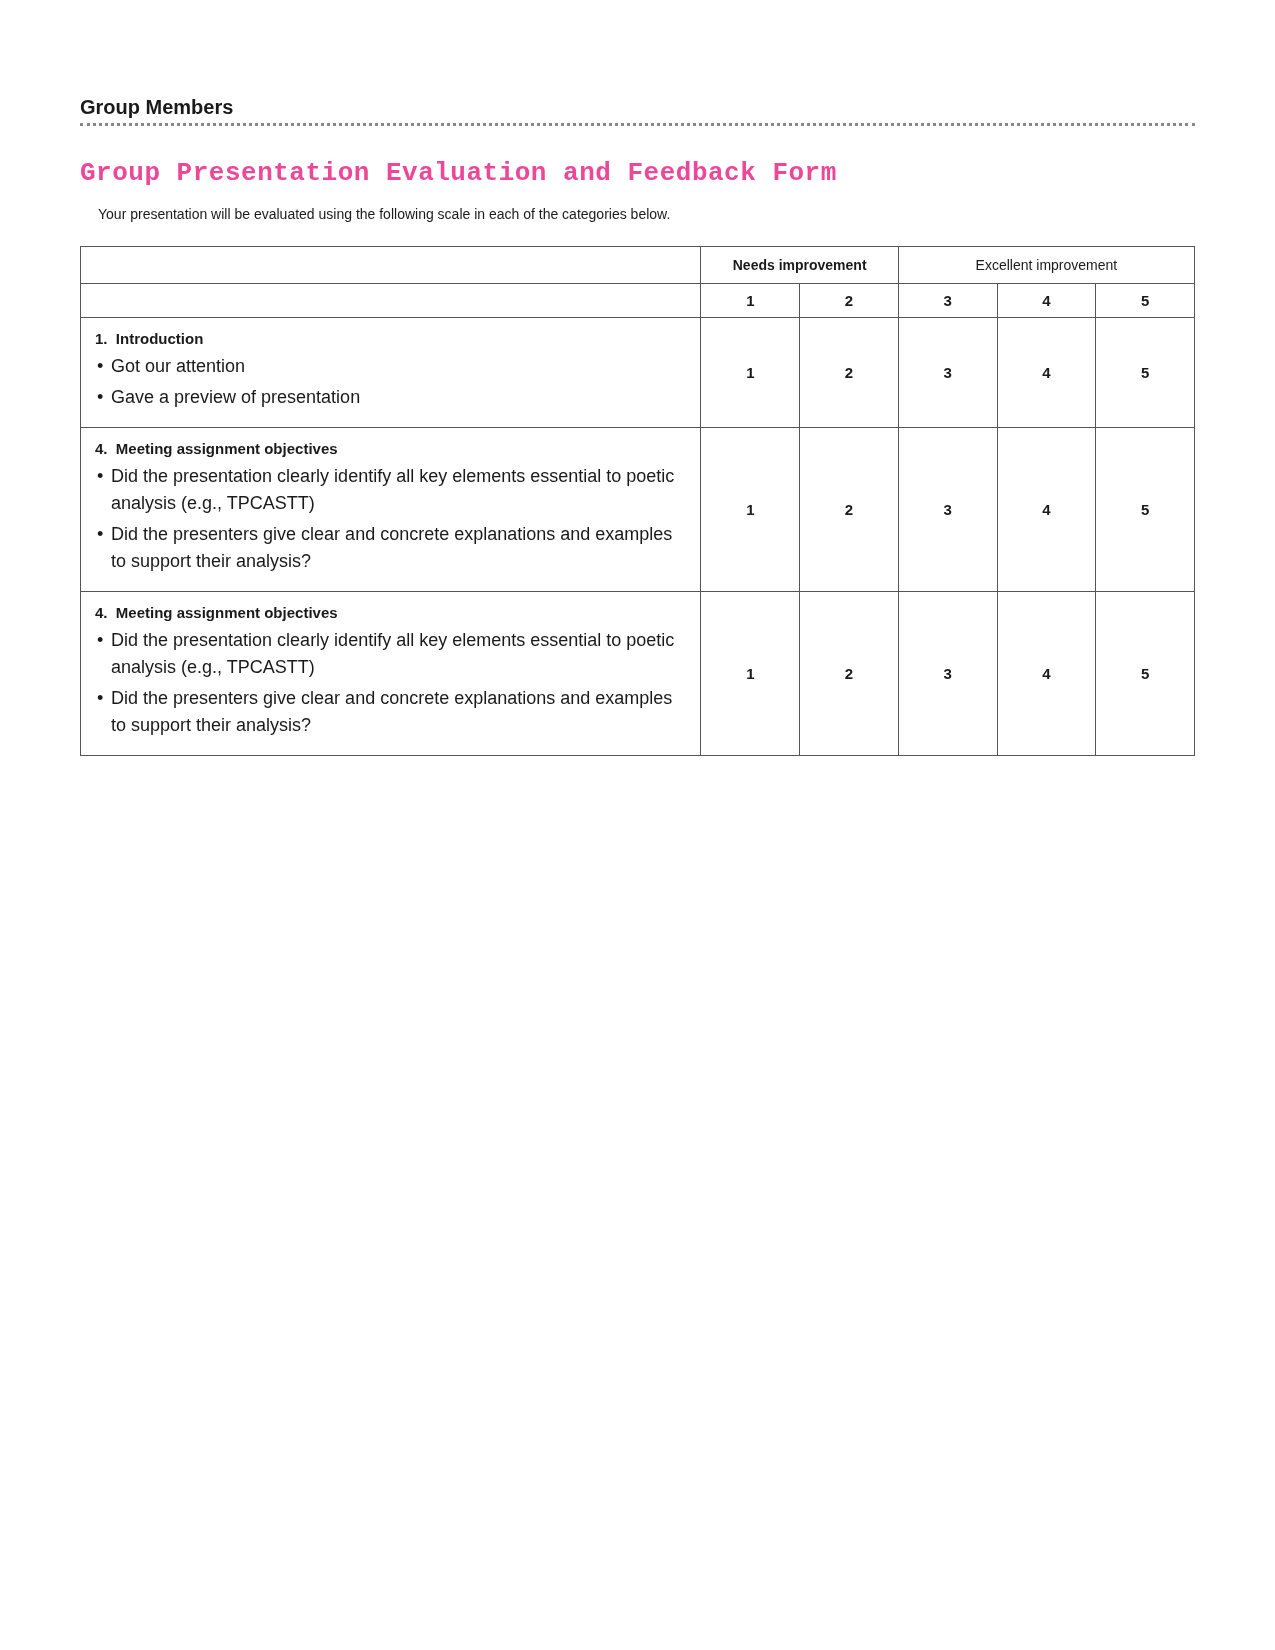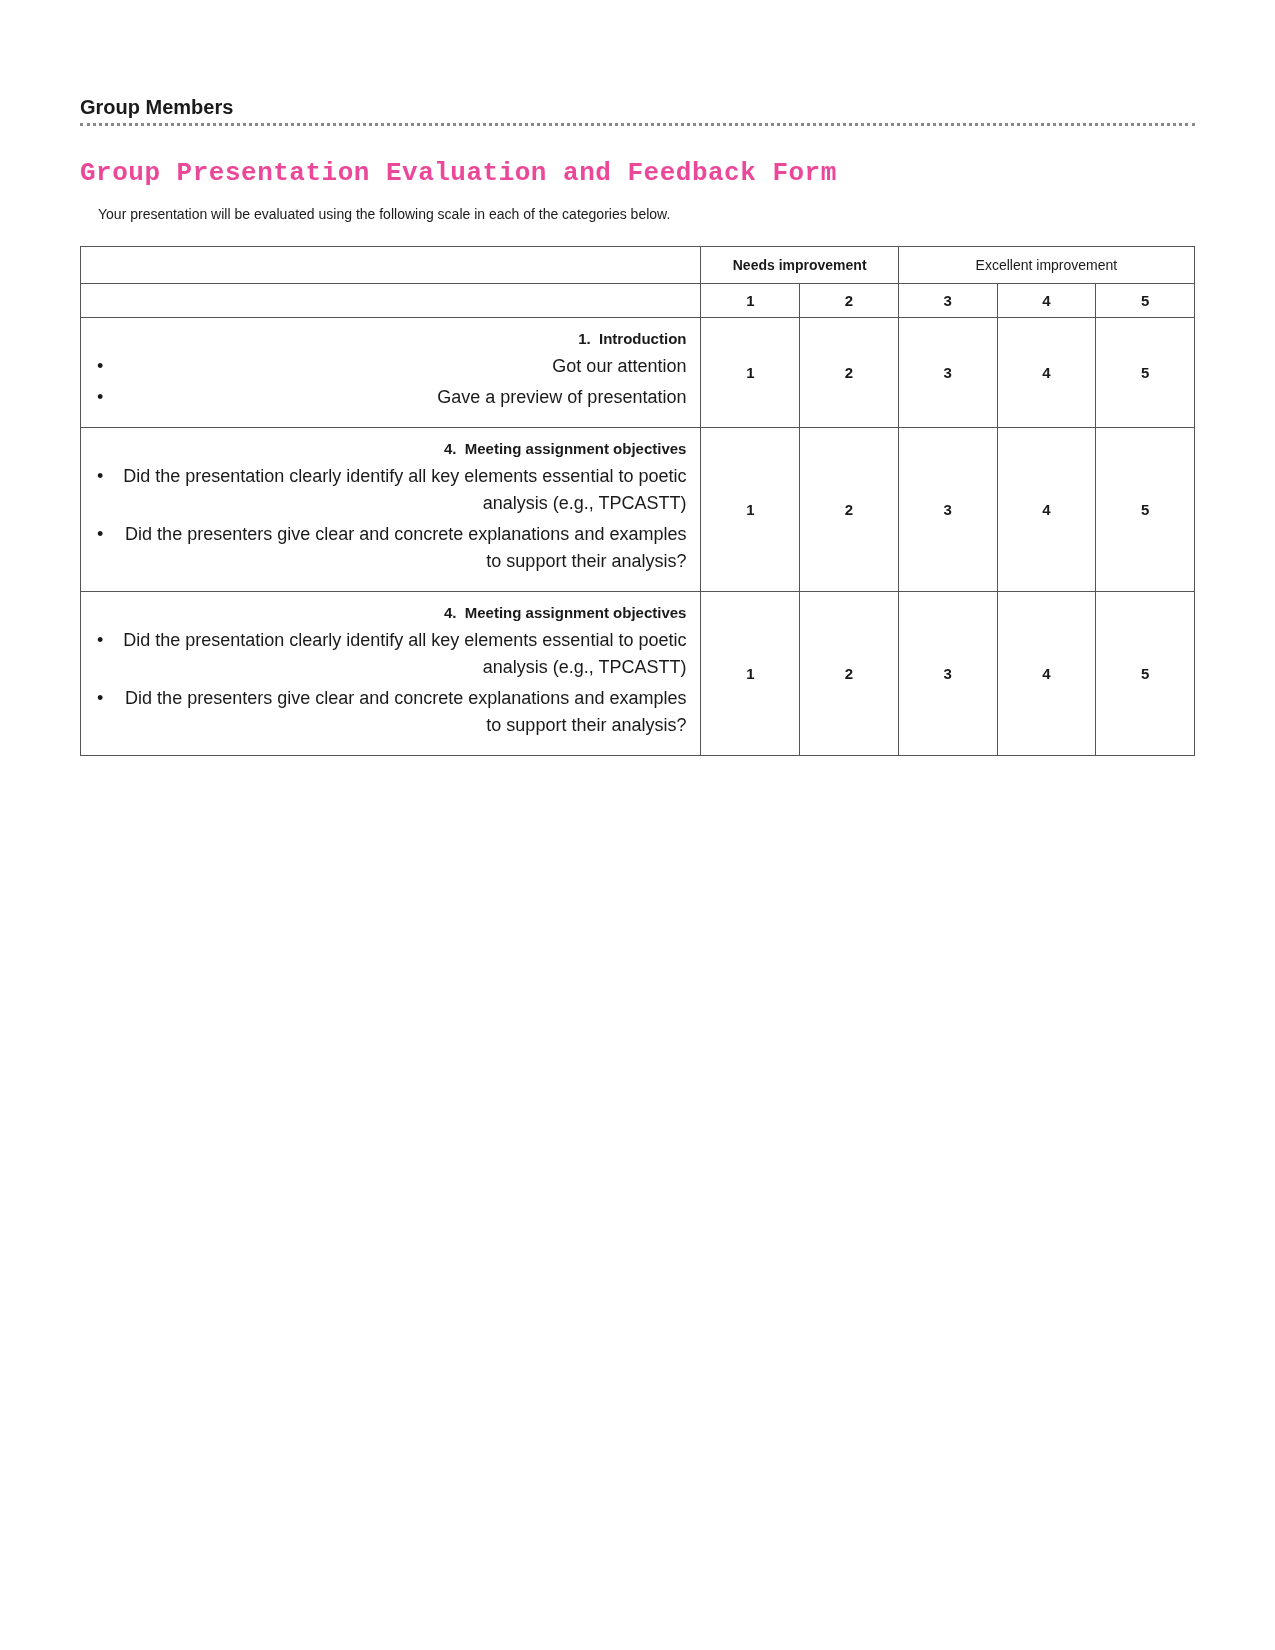--- a/index.html
+++ b/index.html
@@ -123,21 +123,20 @@
     }
 
     .bullet-list li::before {
       content: "•";
       position: absolute;
       left: 2px;
     }
 
     .desc-col {
       width: 440px;
-      text-align: right;
     }
 
     .num-header-row {
       border-top: none;
     }
   </style>
 </head>
 <body>
 
 <div class="group-members-label">Group Members</div>

